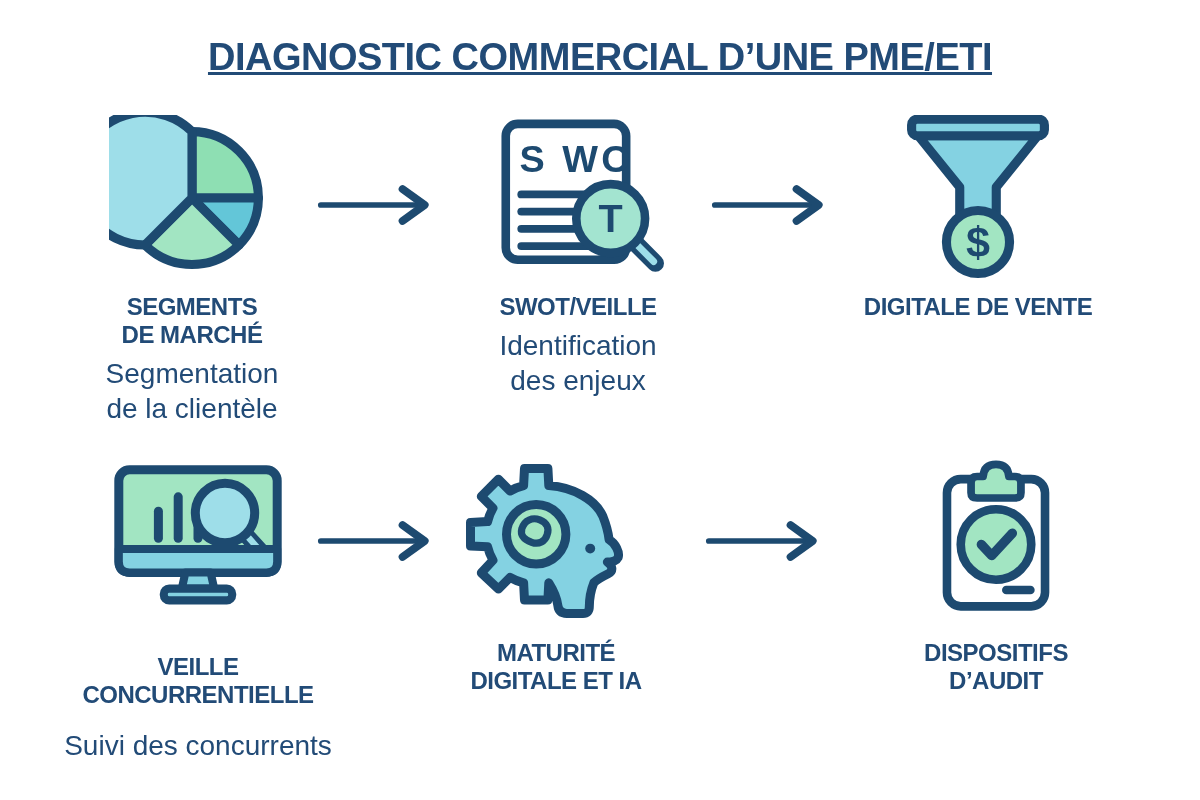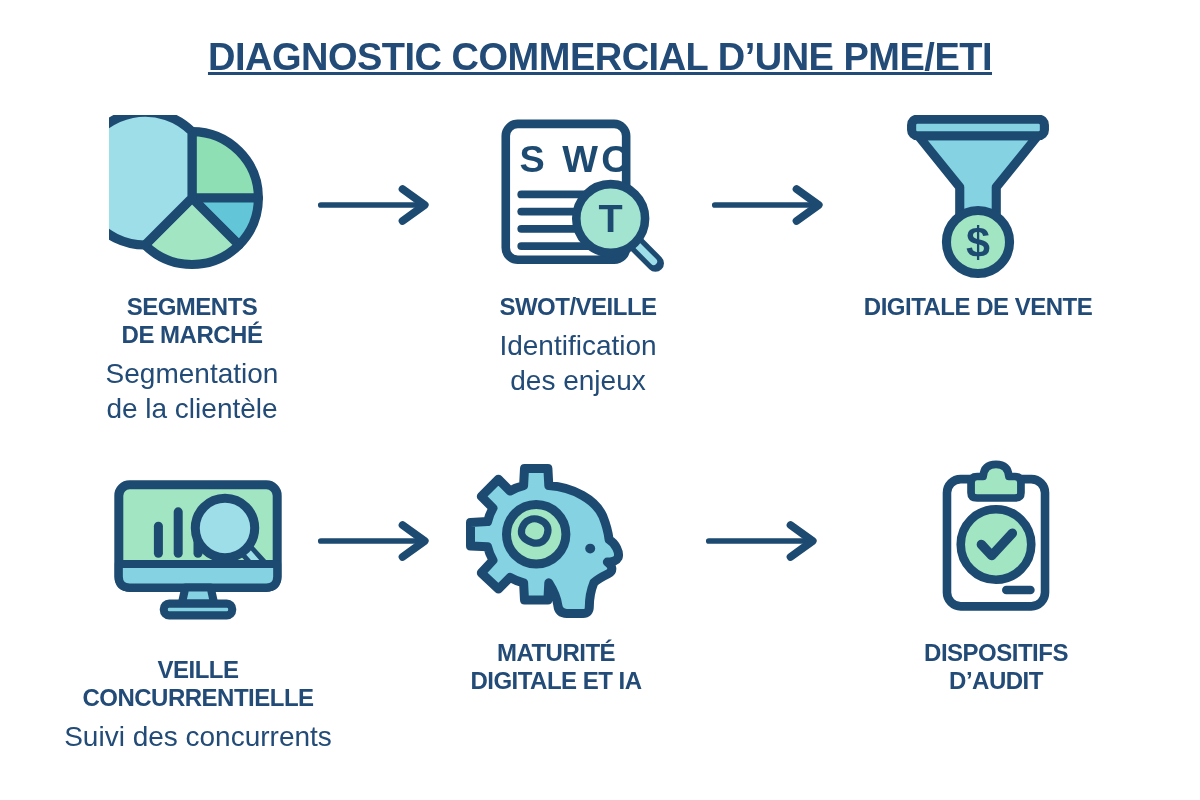--- a/index.html
+++ b/index.html
@@ -71,21 +71,21 @@
     <svg width="166" height="166" viewBox="-100 -95 200 200">
       <path class="ic f-cyan2" stroke-width="11" d="M -72,-70 L -22,-8 L -22,34 Q -22,42 -14,42 L 14,42 Q 22,42 22,34 L 22,-8 L 72,-70 Z"></path>
       <rect class="ic f-cyan2" stroke-width="11" x="-80" y="-90" width="160" height="20" rx="7"></rect>
       <circle class="ic f-mint" stroke-width="11" cx="0" cy="58" r="38"></circle>
       <text class="txt" x="0" y="76" font-size="52" text-anchor="middle">$</text>
     </svg>
   </div>
   <div class="heading">DIGITALE DE VENTE</div>
 </div>
 
-<div class="step row2" style="left:18px;top:472px;">
+<div class="step row2" style="left:18px;top:457px;gap:12px;">
   <div class="icon-box">
     <svg width="180" height="149" viewBox="0 0 200 165">
       <rect class="ic f-mint" stroke-width="10" x="12" y="14" width="176" height="114" rx="12"></rect>
       <line class="ic" stroke-width="10" x1="56" y1="60" x2="56" y2="90"></line>
       <line class="ic" stroke-width="10" x1="78" y1="44" x2="78" y2="90"></line>
       <line class="ic" stroke-width="10" x1="100" y1="52" x2="100" y2="90"></line>
       <line class="ic" stroke-width="18" x1="153" y1="86" x2="172" y2="107"></line>
       <line class="ic" stroke-width="7" style="stroke:var(--cyan)" x1="155" y1="88" x2="170" y2="105"></line>
       <circle class="ic f-cyan" stroke-width="10" cx="130" cy="62" r="33"></circle>
       <path class="ic f-cyan2" stroke-width="9" d="M 12,102 L 188,102 L 188,116 Q 188,128 176,128 L 24,128 Q 12,128 12,116 Z"></path>

